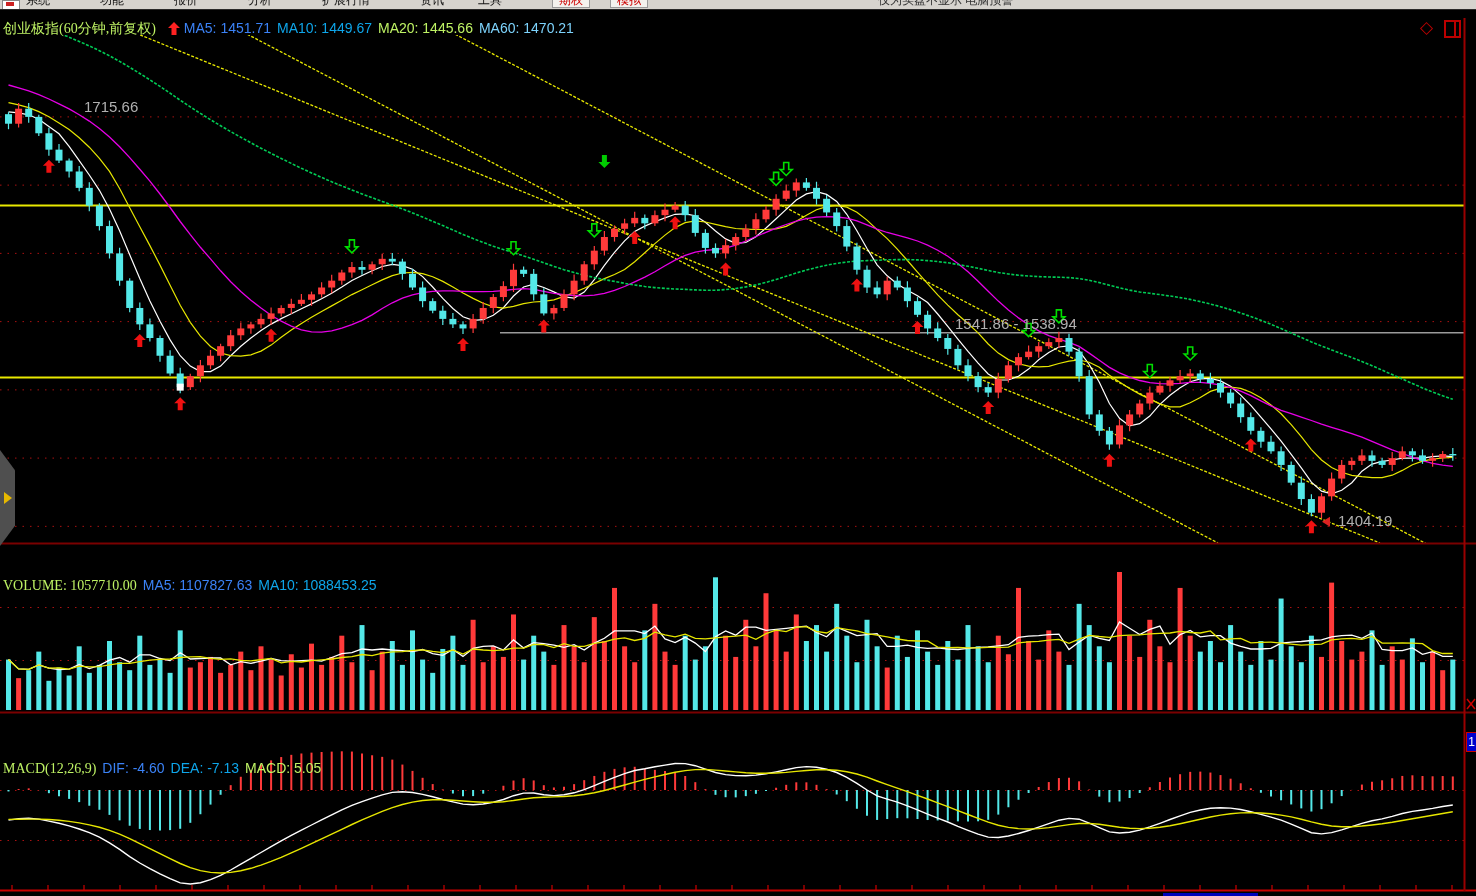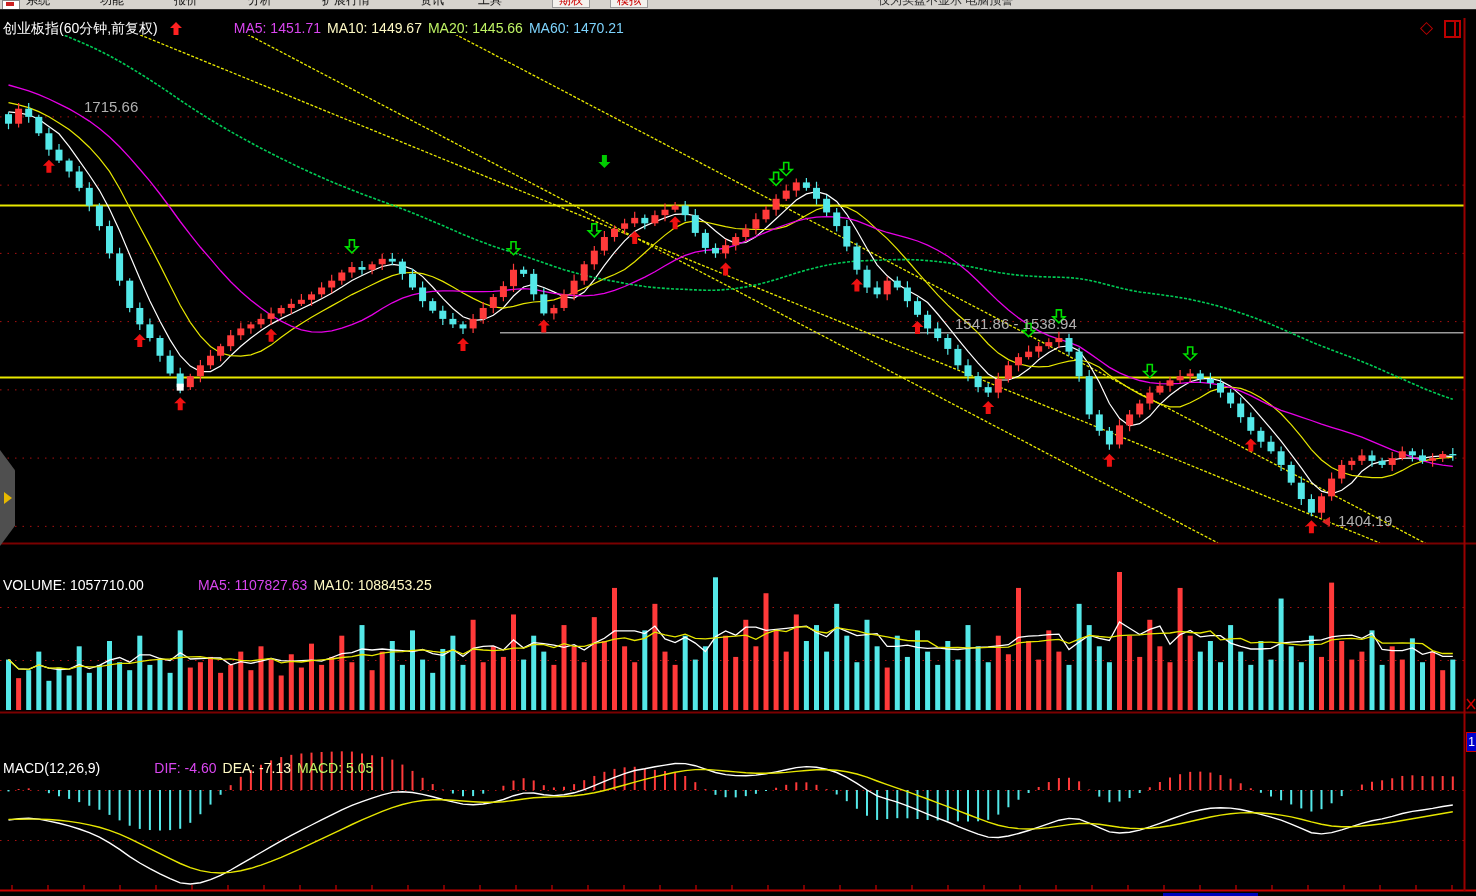--- a/index.html
+++ b/index.html
@@ -10,21 +10,21 @@
            border-bottom:1px solid #2a2a2a;overflow:hidden;}
   .mi{position:absolute;top:-7px;font-size:12px;color:#111;white-space:nowrap;line-height:14px;}
   .mi.red{color:#cc0000;}
   .mi.boxed{background:#f4f2ee;border:1px solid #9a9a9a;padding:0 6px;top:-8px;}
   #menu-right{position:absolute;top:-7px;left:878px;font-size:12px;color:#333;line-height:14px;white-space:nowrap;}
   #app-icon{position:absolute;left:2px;top:0px;width:16px;height:8px;background:#fff;border:1px solid #888;}
   #app-icon:before{content:"";position:absolute;left:3px;top:1px;width:8px;height:4px;background:#cc2222;}
   
   .phead{position:absolute;left:3px;font-size:14px;white-space:nowrap;z-index:5;}
   .phead span{margin-right:6px;}
-  .w{color:#ffffff;} .wh{color:#d946ef;margin-left:48px;} .yl{color:#fef9c3;} .mg{color:#bef264;} .gn{color:#7dd3fc;}
+  .w{color:#bef264;font-family:Liberation Serif, serif;} .wh{color:#3b82f6;} .yl{color:#0ea5e9;} .mg{color:#bef264;} .gn{color:#7dd3fc;}
   #hdr-main{top:20px;}
   #hdr-vol{top:577px;}
   #hdr-macd{top:760px;}
   .uparrow-chip{display:inline-block;vertical-align:-2px;margin:0 4px 0 6px;}
   
   #icon-diamond{position:absolute;left:1420px;top:17px;font-size:17px;color:#bb0000;z-index:6;}
   #icon-window{position:absolute;left:1444px;top:20px;width:13px;height:14px;border:2px solid #bb0000;z-index:6;}
   #icon-window:before{content:"";position:absolute;right:3px;top:0;width:0;height:14px;border-left:2px solid #bb0000;}
   
   #flyout{position:absolute;left:0;top:450px;width:15px;height:96px;background:#4f4f4f;

